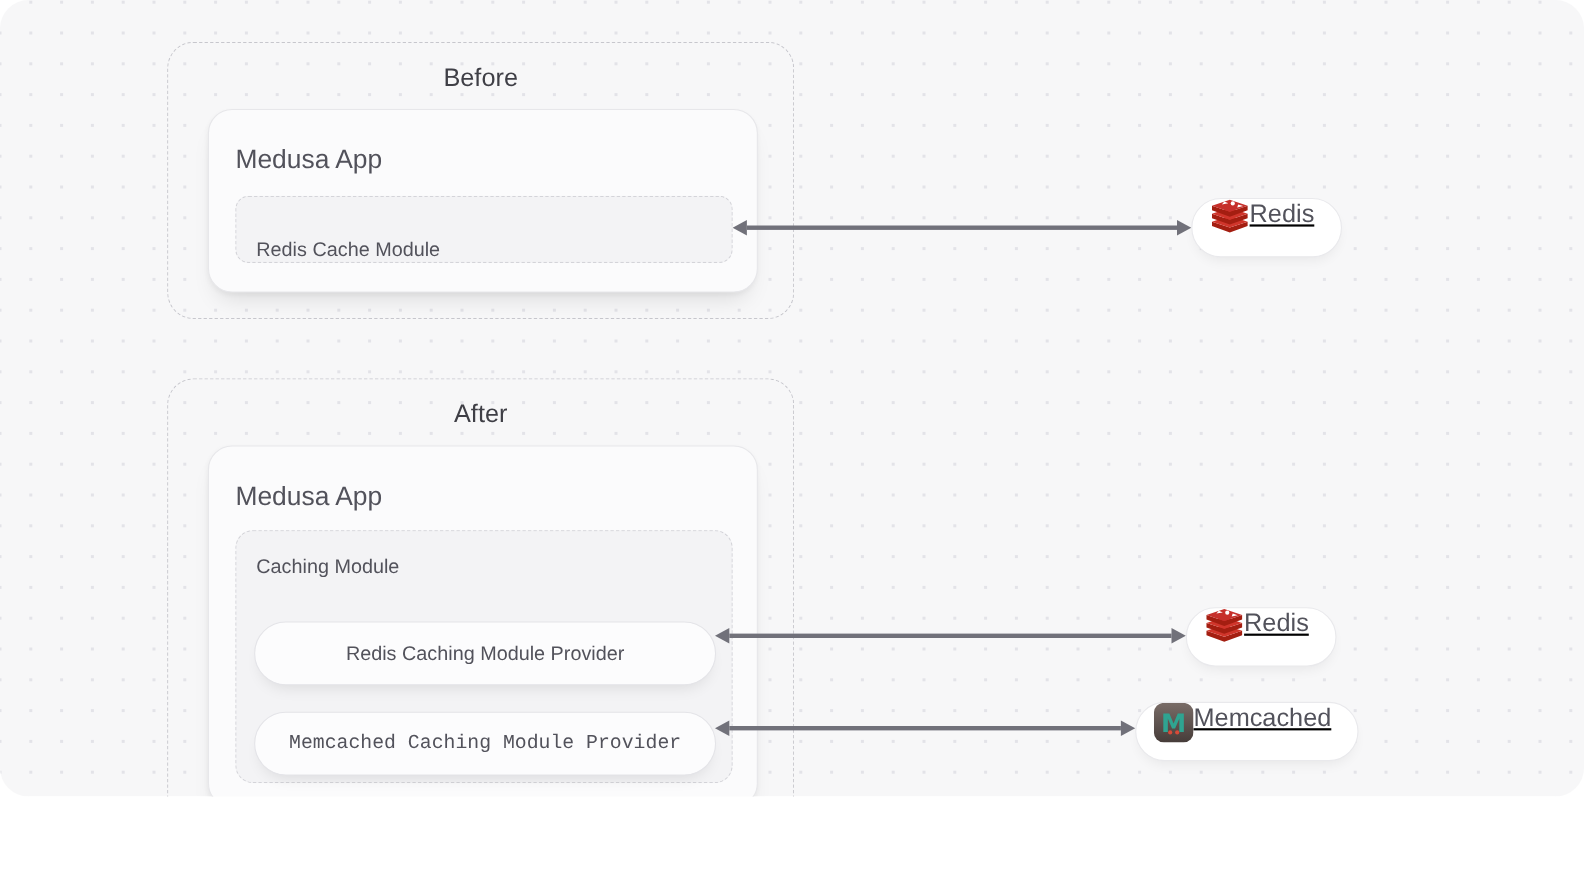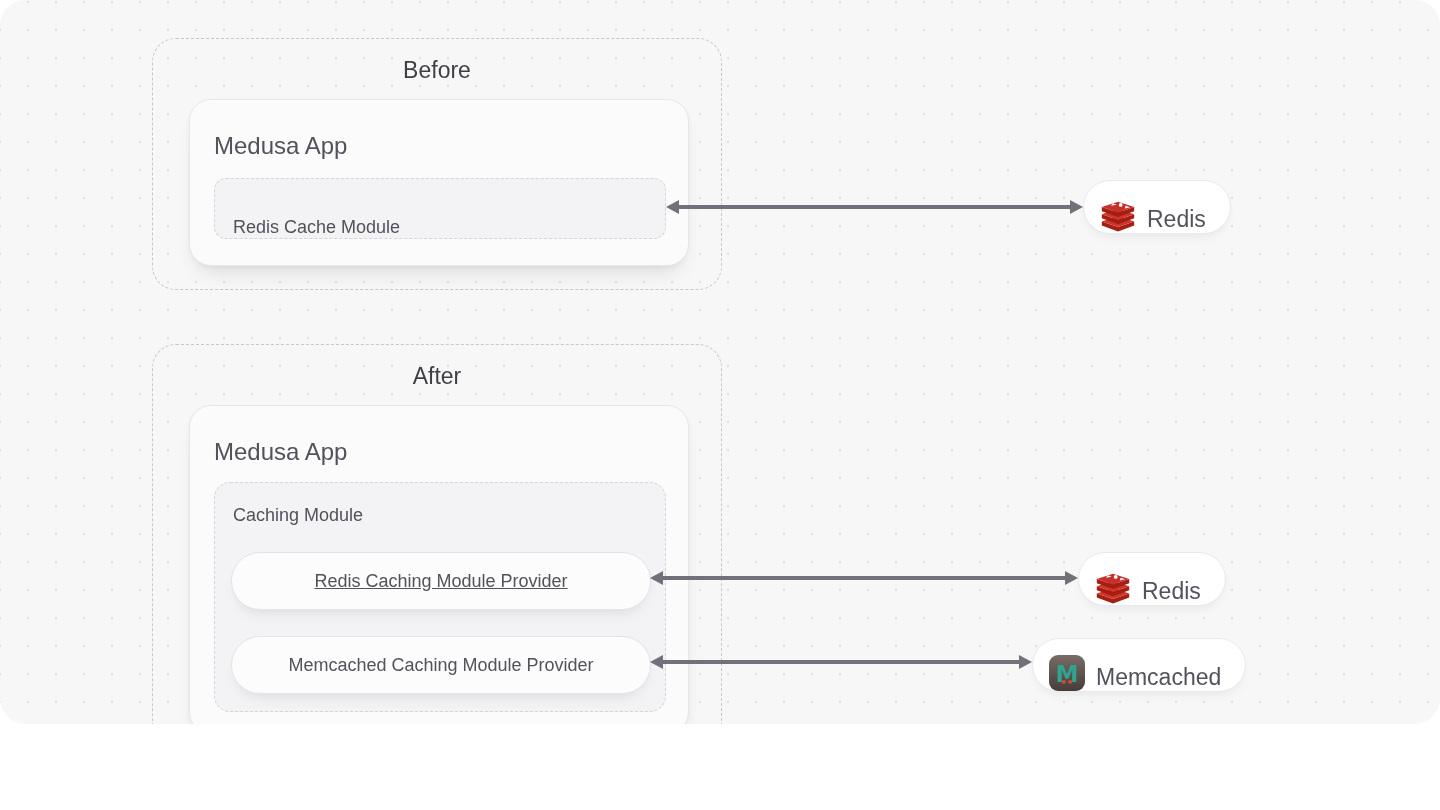--- a/index.html
+++ b/index.html
@@ -90,34 +90,34 @@
     left: 16px;
     width: 420px; height: 58px;
     background: #fcfcfd;
     border: 1px solid #e4e4e8;
     border-radius: 29px;
     box-shadow: 0 8px 14px -6px rgba(0,0,0,0.10);
     display: flex; align-items: center; justify-content: center;
     font-size: 18px;
     color: #52525b;
   }
-  .provider-pill-1 { top: 69px; text-decoration: underline; }
-  .provider-pill-2 { top: 153px; }
+  .provider-pill-1 { top: 82px; }
+  .provider-pill-2 { top: 164px; font-family: Liberation Mono, monospace; }
 
   
   .service-node {
     position: absolute;
     height: 54px;
     background: #ffffff;
     border: 1px solid #e9e9ec;
     border-radius: 27px;
     box-shadow: 0 6px 12px -4px rgba(0,0,0,0.07);
-    display: flex; align-items: flex-end;
+    display: flex; align-items: flex-start;
     padding: 0 24px 0 16px;
-    gap: 11px;
+    text-decoration: underline;
   }
   .node-redis-before { left: 1083px; top: 180px; }
   .node-redis-after  { left: 1078px; top: 552px; }
   .node-memcached    { left: 1032px; top: 638px; }
   .service-label {
     font-size: 23px;
     color: #52525b;
   }
   .service-icon { display: flex; align-items: center; }
 

